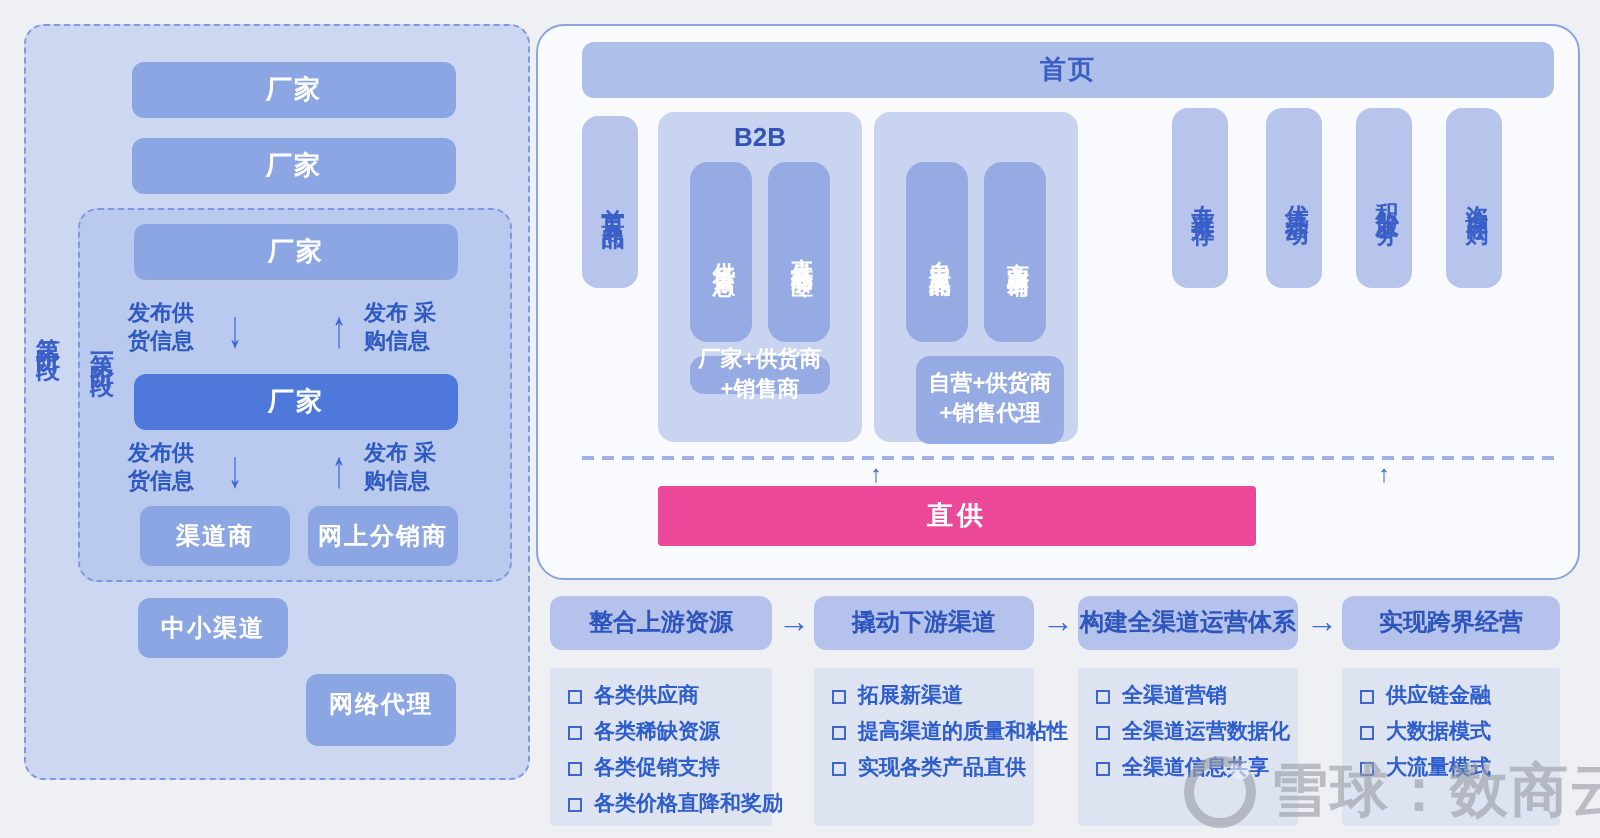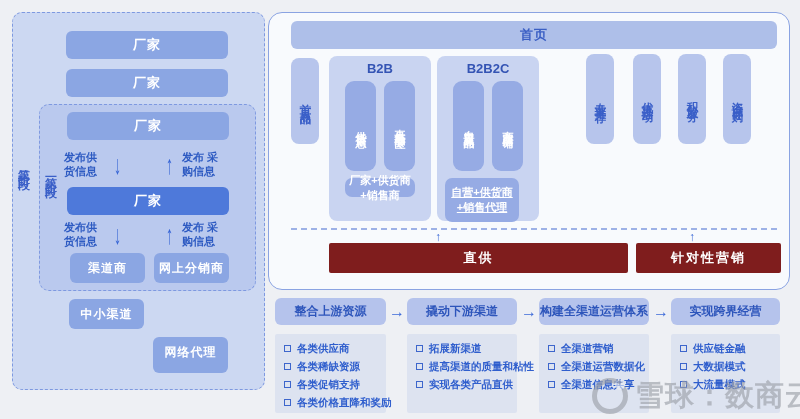--- a/index.html
+++ b/index.html
@@ -62,27 +62,27 @@
        color:#3454b4;font-size:13px;font-weight:700;}
   .vsub{position:absolute;background:#96abe4;border-radius:9px;color:#fff;font-size:11px;
        font-weight:700;writing-mode:vertical-rl;text-orientation:upright;
        display:flex;align-items:center;justify-content:center;letter-spacing:2px;}
   .sub0{left:16px;top:25px;width:31px;height:90px;}
   .sub1{left:55px;top:25px;width:31px;height:90px;}
   .combo{position:absolute;top:122px;background:#96abe4;border-radius:7px;color:#fff;
        font-size:11px;font-weight:700;line-height:15px;display:flex;align-items:center;
        justify-content:center;text-align:center;}
   .combo.c0{left:16px;width:70px;height:19px;}
-  .combo.c1{left:8px;width:74px;height:44px;text-decoration:underline;}
+  .combo.c1{left:21px;width:74px;height:44px;}
 
   .dashline{position:absolute;left:22px;top:215px;width:486px;height:0;
        border-top:2px dashed #9db1e6;}
   .up-arrow{position:absolute;color:#3866d6;font-size:12px;font-weight:700;line-height:12px;}
   .ua1{left:166px;top:218px;} .ua2{left:420px;top:218px;}
-  .bar{position:absolute;top:230px;height:30px;background:#7f1d1d;border-radius:2px;color:#fff;
+  .bar{position:absolute;top:230px;height:30px;background:#ec4899;border-radius:2px;color:#fff;
        font-size:13px;font-weight:700;display:flex;align-items:center;justify-content:center;letter-spacing:2px;}
   .bar1{left:60px;width:299px;} .bar2{left:367px;width:145px;}
 
   
   .bh{position:absolute;top:298px;height:27px;background:#b5c3ec;border-radius:6px;
       color:#2d55bb;font-size:12px;font-weight:700;display:flex;align-items:center;justify-content:center;}
   .bh0{left:275px;width:111px;} .bh1{left:407px;width:110px;}
   .bh2{left:539px;width:110px;} .bh3{left:671px;width:109px;}
   .barrow{position:absolute;top:300px;width:20px;height:24px;color:#3d6ad8;font-size:16px;
       font-weight:700;display:flex;align-items:center;justify-content:center;}
@@ -145,37 +145,35 @@
     <div class="vbox home-products">首页商品</div>
 
     <div class="group g-b2b">
       <div class="group-title">B2B</div>
       <div class="vsub sub0">供货信息</div>
       <div class="vsub sub1">直供商品专区</div>
       <div class="combo c0">厂家+供货商+销售商</div>
     </div>
 
     <div class="group g-b2b2c">
-      <div class="group-title">B2B2C</div>
       <div class="vsub sub0">自定义商品</div>
       <div class="vsub sub1">商家店铺</div>
       <div class="combo c1">自营+供货商+销售代理</div>
     </div>
 
     <div class="vbox svc0">专业推荐</div>
     <div class="vbox svc1">优惠活动</div>
     <div class="vbox svc2">积分服务</div>
     <div class="vbox svc3">咨询导购</div>
 
     <div class="dashline"></div>
     <div class="up-arrow ua1">↑</div>
     <div class="up-arrow ua2">↑</div>
 
     <div class="bar bar1">直供</div>
-    <div class="bar bar2">针对性营销</div>
   </div>
 
   <div class="bh bh0">整合上游资源</div>
   <div class="barrow ba0">→</div>
   <div class="bh bh1">撬动下游渠道</div>
   <div class="barrow ba1">→</div>
   <div class="bh bh2">构建全渠道运营体系</div>
   <div class="barrow ba2">→</div>
   <div class="bh bh3">实现跨界经营</div>
 

